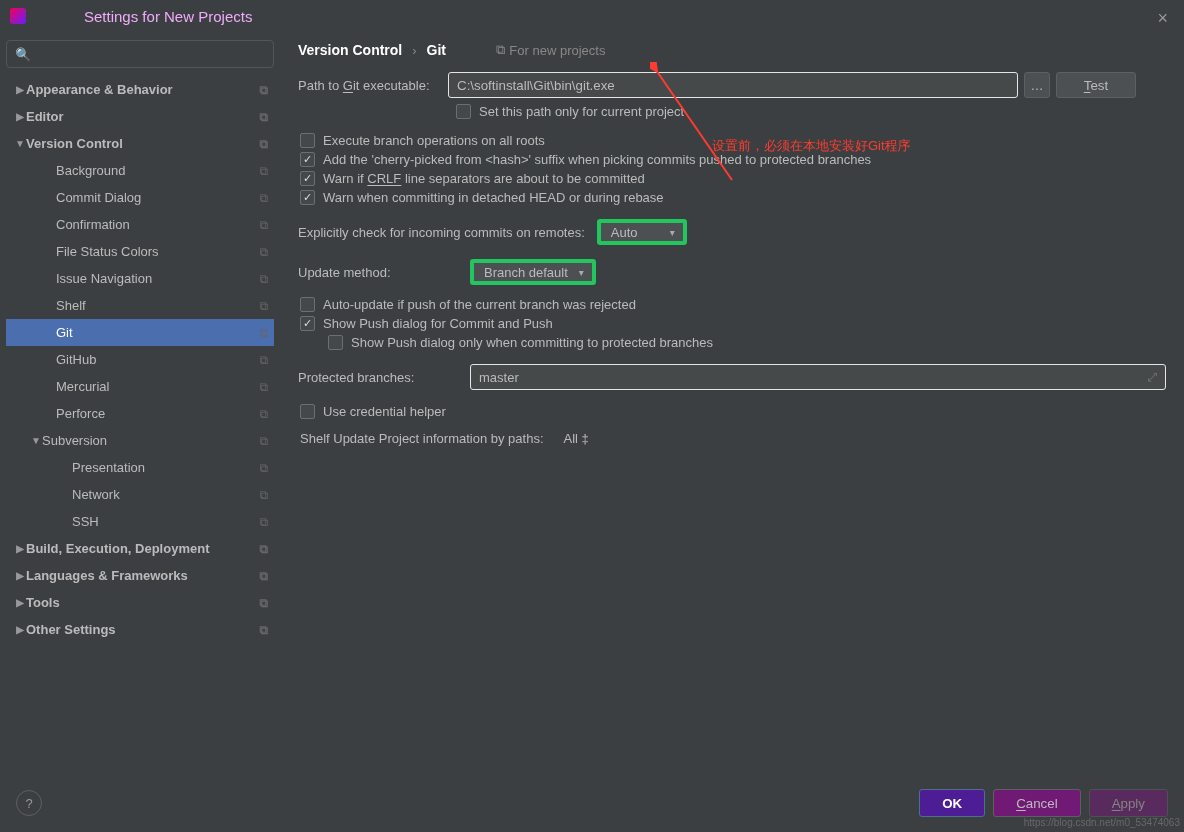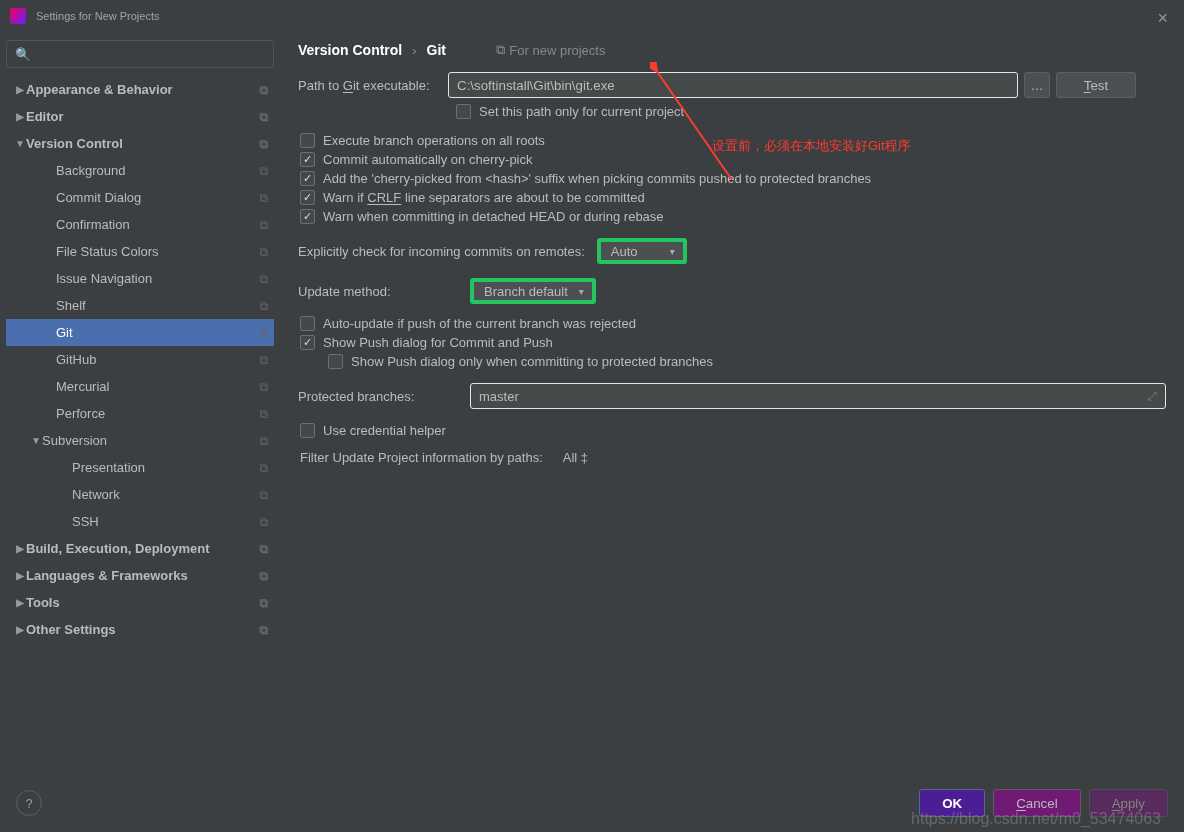--- a/index.html
+++ b/index.html
@@ -1,19 +1,19 @@
 <!DOCTYPE html>
 <html><head>
 <meta charset="utf-8">
 <style>
 * { margin:0; padding:0; box-sizing:border-box; font-family:"Segoe UI",Arial,sans-serif; }
 body { background:#3c3f41; color:#bbbbbb; width:1184px; height:832px; overflow:hidden; font-size:13px; position:relative; }
 .titlebar { height:32px; display:flex; align-items:center; padding:0 10px; }
 .app-icon { width:16px; height:16px; background:linear-gradient(135deg,#f50057,#651fff); border-radius:3px; margin-right:10px; }
-.title-text { color:#a3a3a3; font-size:11px; }
+.title-text { color:#f0abfc; font-size:15px;margin-left:48px; }
 .close-x { position:absolute; right:16px; top:8px; color:#999; font-size:18px; cursor:pointer; }
 .main { display:flex; height:718px; }
 .sidebar { width:280px; background:#3c3f41; padding:8px 6px 0 6px; }
 .search-wrap { border:1px solid #555; border-radius:4px; height:28px; display:flex; align-items:center; padding:0 8px; margin-bottom:8px; }
 .search-icon { color:#888; font-size:13px; margin-right:4px; }
 .search-input { background:transparent; border:none; outline:none; color:#bbb; width:100%; font-style:italic; }
 .tree { list-style:none; }
 .tree li { display:flex; align-items:center; height:27px; padding-right:6px; cursor:pointer; }
 .tree li .arrow { width:12px; display:inline-block; color:#999; font-size:10px; text-align:center; }
 .tree li .lbl { flex:1; }
@@ -45,21 +45,21 @@
 .expand-ic { position:absolute; right:8px; color:#777; font-size:12px; }
 .filter-row { margin-top:12px; }
 .annot-arrow { position:absolute; left:370px; top:30px; pointer-events:none; }
 .annot-text { position:absolute; left:432px; top:105px; color:#ff3b30; font-size:13px; }
 .footer { position:absolute; bottom:0; left:0; right:0; height:58px; display:flex; align-items:center; padding:0 16px; }
 .help-btn { width:26px; height:26px; border:1px solid #5e6060; border-radius:13px; color:#999; display:flex; align-items:center; justify-content:center; background:#3c3f41; cursor:pointer; }
 .footer-spacer { flex:1; }
 .btn { height:28px; padding:0 22px; border-radius:3px; border:1px solid #5e6060; background:#701a75; color:#bbb; margin-left:8px; cursor:pointer; }
 .btn.primary { background:#4c1d95; border-color:#4c708c; color:#fff; font-weight:bold; }
 .btn.disabled { opacity:.55; }
-.watermark { position:absolute; right:23px; bottom:4px; color:#888; font-size:16px; opacity:.55; }
+.watermark { position:absolute; right:4px; bottom:4px; color:#888; font-size:10px; opacity:.55; }
 </style>
 </head>
 <body>
 
 <div class="titlebar">
   <div class="app-icon"></div>
   <div class="title-text">Settings for New Projects</div>
   <div class="close-x">×</div>
 </div>
 
@@ -204,24 +204,20 @@
     </div>
 
     <div style="height:6px"></div>
 
     <div class="chk-row">
         <div class="chk"></div>
         <span>Execute branch operations on all roots</span>
       </div>
     <div class="chk-row">
         <div class="chk on"></div>
-        <span>Commit automatically on cherry-pick</span>
-      </div>
-    <div class="chk-row">
-        <div class="chk on"></div>
         <span>Add the 'cherry-picked from &lt;hash&gt;' suffix when picking commits pushed to protected branches</span>
       </div>
     <div class="chk-row">
         <div class="chk on"></div>
         <span><span>Warn if </span><span class="under">CRLF</span><span> line separators are about to be committed</span></span>
       </div>
     <div class="chk-row">
         <div class="chk on"></div>
         <span>Warn when committing in detached HEAD or during rebase</span>
       </div>
@@ -262,21 +258,21 @@
       </div>
     </div>
 
     <div style="height:10px"></div>
     <div class="chk-row">
         <div class="chk"></div>
         <span>Use credential helper</span>
       </div>
 
     <div class="chk-row filter-row">
-      <span>Filter Update Project information by paths:</span>
+      <span>Shelf Update Project information by paths:</span>
       <span style="margin-left:12px;cursor:pointer"><span>All</span> ‡</span>
     </div>
 
     <svg class="annot-arrow" width="90" height="130">
       <defs>
           <marker id="ah" markerWidth="8" markerHeight="8" refX="2" refY="4" orient="auto">
             <path d="M8,0 L0,4 L8,8 Z" fill="#ff3b30"></path>
           </marker>
         </defs>
       <line x1="82" y1="118" x2="6" y2="8" stroke="#ff3b30" stroke-width="2" marker-end="url(#ah)"></line>

